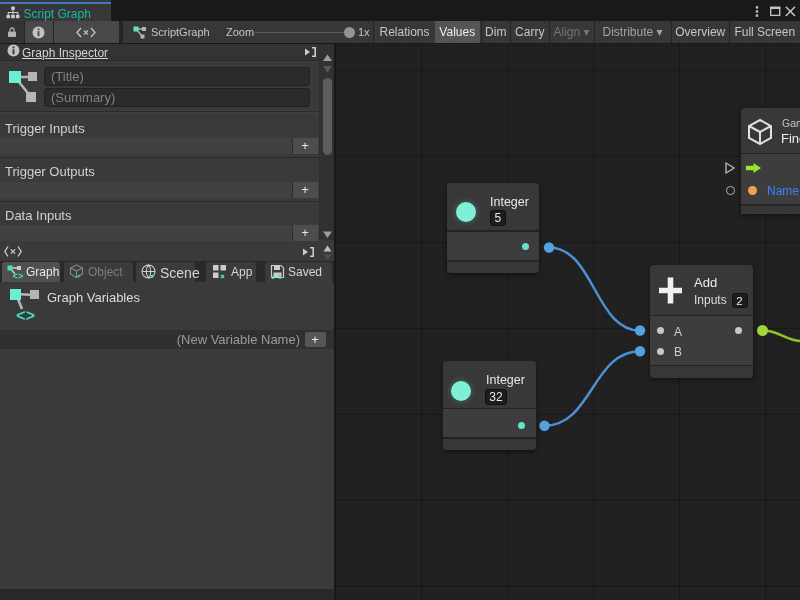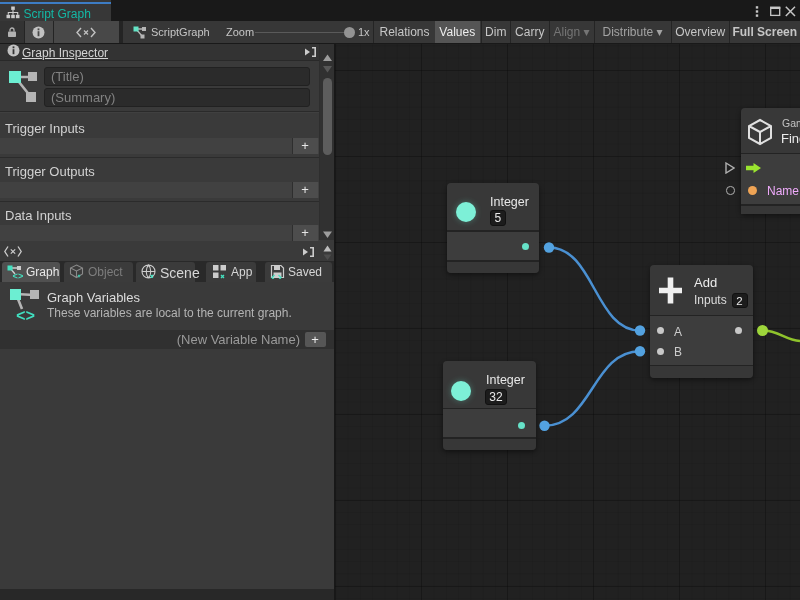--- a/index.html
+++ b/index.html
@@ -109,21 +109,21 @@
     <div class="tbtn" style="left:481px;width:29.5px;">Dim</div>
     <div class="tsep" style="left:510px"></div>
     <div class="tbtn" style="left:510.5px;width:38.5px;">Carry</div>
     <div class="tsep" style="left:549px"></div>
     <div class="tbtn" style="left:549px;width:45px;color:#757575;">Align ▾</div>
     <div class="tsep" style="left:594px"></div>
     <div class="tbtn" style="left:594px;width:77px;color:#a3a3a3;">Distribute ▾</div>
     <div class="tsep" style="left:671px"></div>
     <div class="tbtn" style="left:671px;width:58.5px;">Overview</div>
     <div class="tsep" style="left:729px"></div>
-    <div class="tbtn" style="left:729.5px;width:70.5px;font-weight:bold;">Full Screen</div>
+    <div class="tbtn" style="left:729.5px;width:70.5px;">Full Screen</div>
   </div>
 
   <div class="abs" id="panel"></div>
 
   <div class="hdr" style="top:43.5px;">
       <span style="position:absolute;left:22px;top:2.5px;text-decoration:underline;">Graph Inspector</span>
     </div>
   <svg class="abs" width="13" height="13" style="left:7px;top:44px" viewBox="0 0 13 13">
     <circle cx="6.5" cy="6.5" r="6" fill="#c2c2c2"></circle>
     <rect x="5.6" y="5.2" width="1.8" height="5" fill="#333333"></rect>
@@ -209,21 +209,20 @@
   <div class="abs" style="left:288px;top:265px;font-size:12px;color:#d6d6d6;">Saved</div>
 
   <div class="abs" style="left:0;top:282px;width:335px;height:48px;background:#3a3a3a;"></div>
   <svg class="abs" width="36" height="36" style="left:8px;top:287px" viewBox="0 0 36 36">
     <path d="M8 7 L26 8 M8 7 L14 22" stroke="#b5b5b5" stroke-width="2.6"></path>
     <rect x="2" y="2" width="11" height="11" fill="#6ceed2"></rect>
     <rect x="22" y="3" width="9" height="9" fill="#b5b5b5"></rect>
     <text x="8" y="34" font-size="16" font-weight="bold" fill="#40dfc0" font-family="Liberation Mono, monospace">&lt;&gt;</text>
   </svg>
   <div class="abs" style="left:47px;top:290px;font-size:13px;color:#dcdcdc;">Graph Variables</div>
-  <div class="abs" style="left:47px;top:305.5px;font-size:12px;color:#b4b4b4;">These variables are local to the current graph.</div>
 
   <div class="abs" style="left:0;top:330px;width:335px;height:18.5px;background:#303030;"></div>
   <div class="abs" style="right:500px;top:332.5px;font-size:12px;color:#8f8f8f;"></div>
   <div class="abs" style="left:0px;top:332px;width:300px;text-align:right;font-size:13px;color:#9a9a9a;">(New Variable Name)</div>
   <div class="abs" style="left:304.5px;top:331.5px;width:21px;height:15.5px;background:#565656;border-radius:2px;color:#ededed;text-align:center;line-height:15px;font-size:13px;">+</div>
 
   <div class="abs" style="left:0;top:348.5px;width:335px;height:240.5px;background:#3a3a3a;"></div>
   <div class="abs" style="left:0;top:589px;width:335px;height:11px;background:#282828;"></div>
 
   <div class="abs" style="left:319px;top:43.5px;width:1px;height:196.5px;background:#2e2e2e;"></div>
@@ -295,19 +294,19 @@
     <div class="abs" style="left:740.5px;top:205.5px;width:70px;height:8.5px;background:#373737;"></div>
     <svg class="abs" width="26" height="28" style="left:747px;top:118px" viewBox="0 0 26 28">
       <path d="M13 2 L24 8 V20 L13 26 L2 20 V8 Z M2 8 L13 14 L24 8 M13 14 V26" fill="none" stroke="#e0e0e0" stroke-width="2"></path>
     </svg>
     <div class="abs" style="left:782px;top:117px;font-size:10.5px;color:#c4c4c4;">Gam</div>
     <div class="abs" style="left:781px;top:131px;font-size:13px;color:#ececec;">Find</div>
     <svg class="abs" width="15" height="10" style="left:746px;top:162.5px" viewBox="0 0 15 10">
       <path d="M0 2.8 H7.5 V0 L15 5 L7.5 10 V7.2 H0 Z" fill="#9ae42f"></path>
     </svg>
     <div class="abs" style="left:748px;top:186px;width:9px;height:9px;border-radius:50%;background:#efa455;"></div>
-    <div class="abs" style="left:767px;top:183.5px;font-size:12px;color:#f0abfc;">Name</div>
+    <div class="abs" style="left:767px;top:183.5px;font-size:12px;color:#3b82f6;">Name</div>
     <svg class="abs" width="10" height="12" style="left:725px;top:162px" viewBox="0 0 10 12">
       <path d="M1 1 L9 6 L1 11 Z" fill="none" stroke="#b0b0b0" stroke-width="1.4"></path>
     </svg>
     <div class="abs" style="left:726px;top:186px;width:8.5px;height:8.5px;border-radius:50%;border:1.4px solid #b0b0b0;"></div>
   </div>
 </div>
 
 </body></html>

